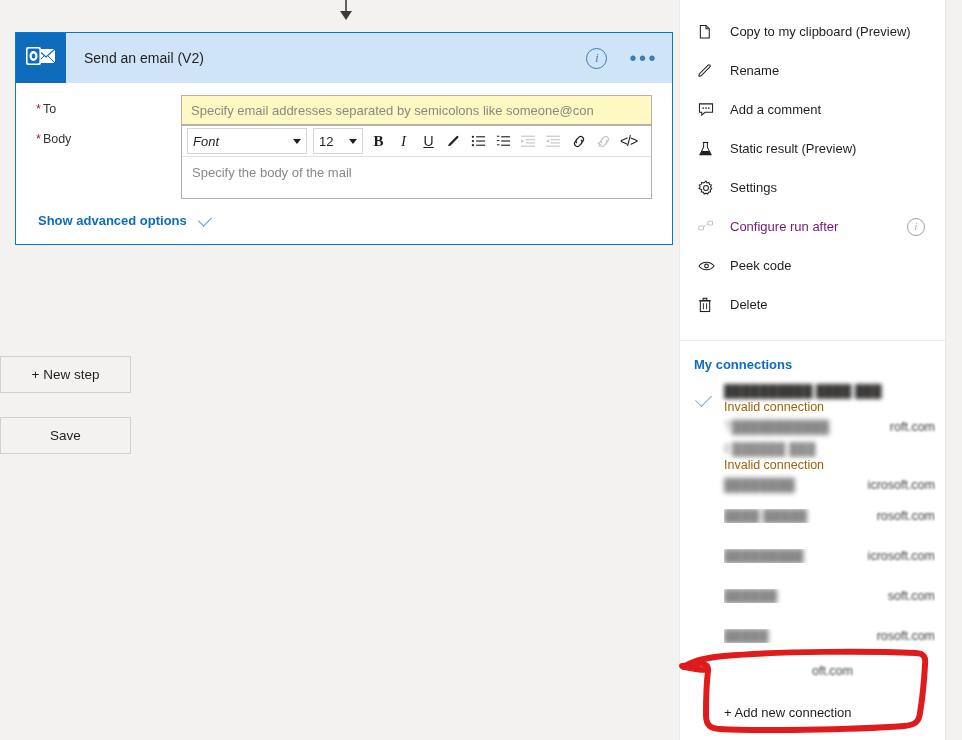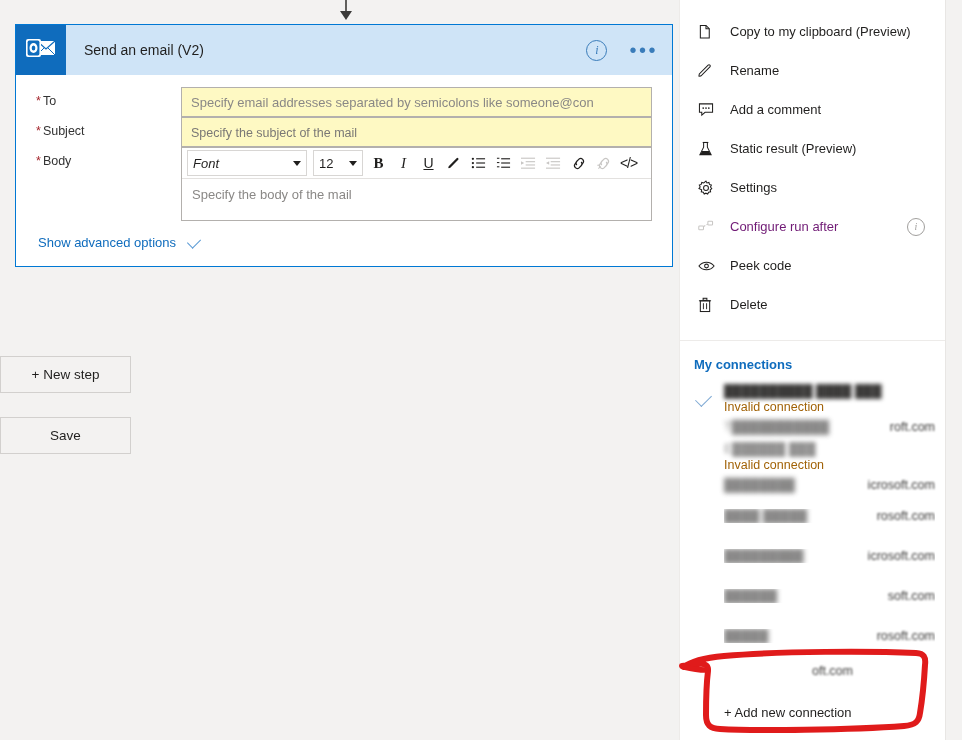--- a/index.html
+++ b/index.html
@@ -32,21 +32,21 @@
     left: 331px;
     top: -10px;
     width: 30px;
     height: 32px;
   }
 
   
   #action-card {
     position: absolute;
     left: 15px;
-    top: 24px;
+    top: 32px;
     width: 658px;
     background: #ffffff;
     border: 1px solid #0078d4;
     box-sizing: border-box;
   }
   .card-header {
     height: 50px;
     background: #cfe4f7;
     display: flex;
     align-items: center;
@@ -186,20 +186,21 @@
     font-size: 13px;
     color: #8a8886;
     box-sizing: border-box;
   }
 
   .advanced {
     padding: 14px 0 16px 22px;
     display: flex;
     align-items: center;
     gap: 12px;
+    font-weight: bold;
   }
   .advanced-link {
     color: #0f6cbd;
     font-size: 13px;
     cursor: pointer;
   }
   .chev-down {
     width: 11px; height: 7px;
     border-left: 1.6px solid #5b9bd5;
     border-bottom: 1.6px solid #5b9bd5;
@@ -422,26 +423,20 @@
 
     <div class="card-body">
 
       <div class="field-row">
         <div class="field-label">
           <span class="req">*</span><span>To</span>
         </div>
         <div class="field-input">Specify email addresses separated by semicolons like someone@con</div>
       </div>
 
-      <div class="field-row">
-        <div class="field-label">
-          <span class="req">*</span><span>Subject</span>
-        </div>
-        <div class="field-input subject">Specify the subject of the mail</div>
-      </div>
 
       <div class="field-row">
         <div class="field-label">
           <span class="req">*</span><span>Body</span>
         </div>
         <div class="rte">
           <div class="rte-toolbar">
 
             <div class="rte-select font">
               <span>Font</span>

